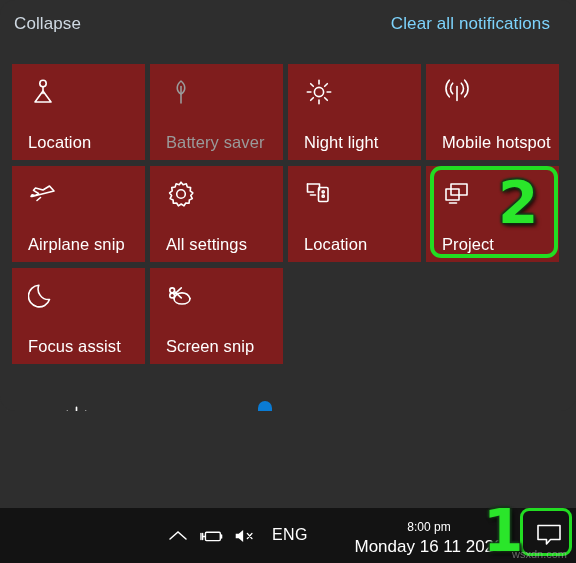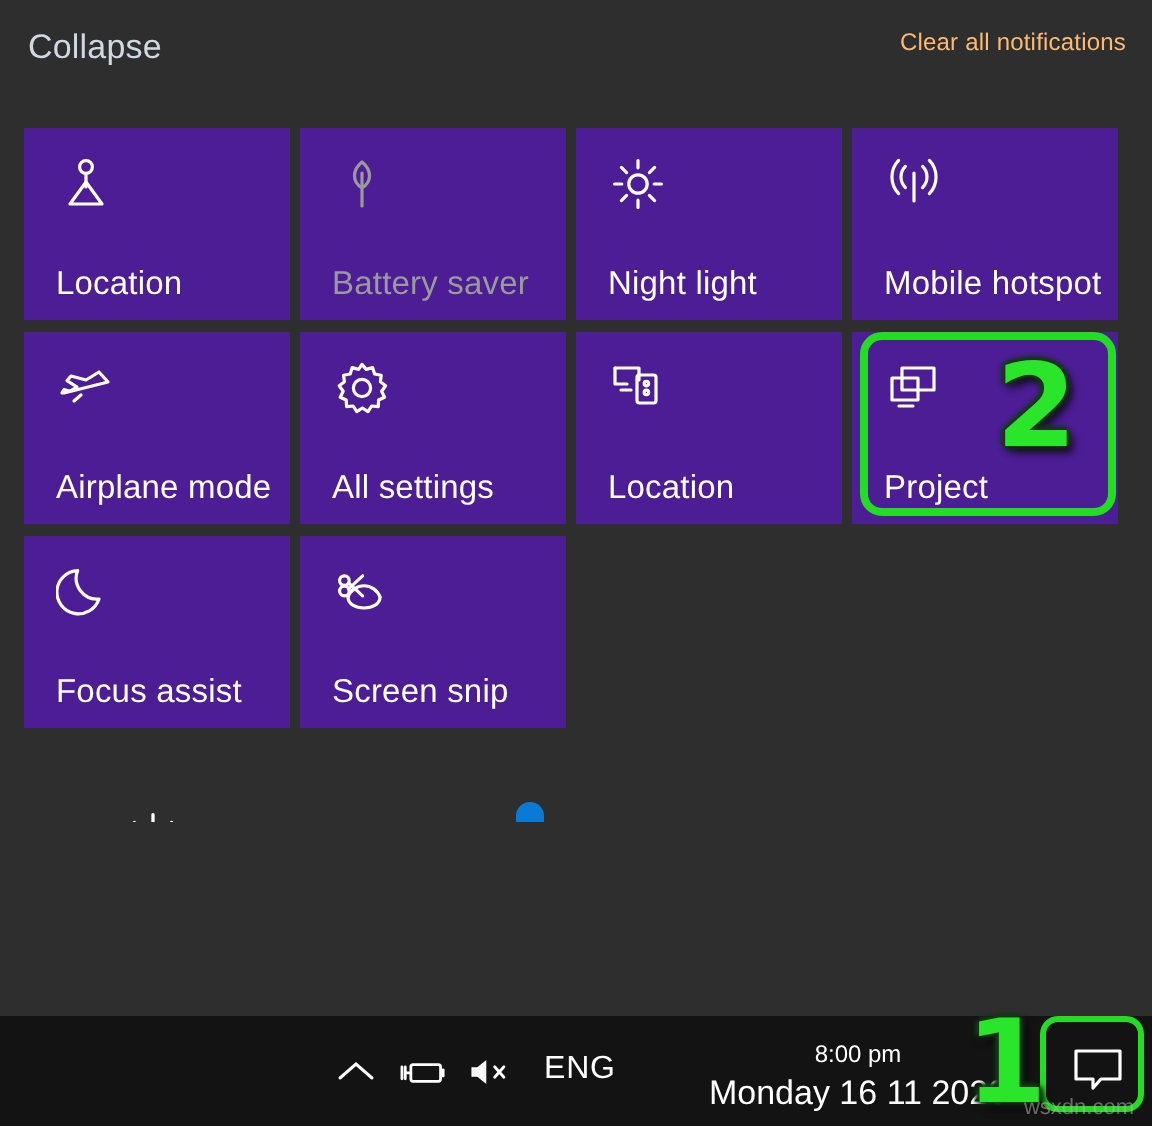--- a/index.html
+++ b/index.html
@@ -44,43 +44,43 @@
     position: absolute;
     left: 14px;
     top: 14px;
     font-size: 17px;
     color: #cfd9e2;
     letter-spacing: .1px;
     cursor: pointer;
   }
   .clear-link {
     position: absolute;
-    right: 13px;
+    right: 26px;
     top: 14px;
-    font-size: 12px;
-    color: #fdba74;
+    font-size: 17px;
+    color: #7dd3fc;
     letter-spacing: .1px;
     cursor: pointer;
   }
 
   
   .tile-grid {
     position: absolute;
     left: 12px;
     top: 64px;
     width: 564px;
     display: grid;
     grid-template-columns: repeat(4, 133px);
     grid-auto-rows: 96px;
     column-gap: 5px;
     row-gap: 6px;
   }
   .tile {
     position: relative;
-    background: #4c1d95;
+    background: #7f1d1d;
     cursor: pointer;
     overflow: hidden;
   }
   .tile.disabled { opacity: 1; }
   .tile-icon {
     position: absolute;
     left: 16px;
     top: 13px;
     width: 30px;
     height: 30px;
@@ -325,21 +325,21 @@
           </div>
           <div class="tile-label">Mobile hotspot</div>
         </div>
         <div class="tile">
           <div class="tile-icon">
             <svg viewBox="0 0 30 30" fill="none" stroke="currentColor" stroke-width="1.6" stroke-linejoin="round" stroke-linecap="round">
               <path d="M4 17.5l22-5.5-4.5-5-6.5 4-7.5-2-2 2.3 5 3.2-3.5 2.1-3-.8-1 1.6z"></path>
               <path d="M9 21.5l3.5-3"></path>
             </svg>
           </div>
-          <div class="tile-label">Airplane mode</div>
+          <div class="tile-label">Airplane snip</div>
         </div>
         <div class="tile">
           <div class="tile-icon">
             <svg viewBox="0 0 30 30" fill="none" stroke="currentColor" stroke-width="1.6" stroke-linejoin="round">
               <circle cx="15" cy="15" r="4.3"></circle>
               <path d="M15 3.2l2.1 2.5 3.2-.9 1 3.2 3.3.6-.4 3.3 2.6 2-2 2.7 1.5 3-3 1.4-.2 3.3-3.3-.3-1.8 2.8-2.8-1.8-2.8 1.8-1.8-2.8-3.3.3-.2-3.3-3-1.4 1.5-3-2-2.7 2.6-2-.4-3.3 3.3-.6 1-3.2 3.2.9z"></path>
             </svg>
           </div>
           <div class="tile-label">All settings</div>
         </div>

